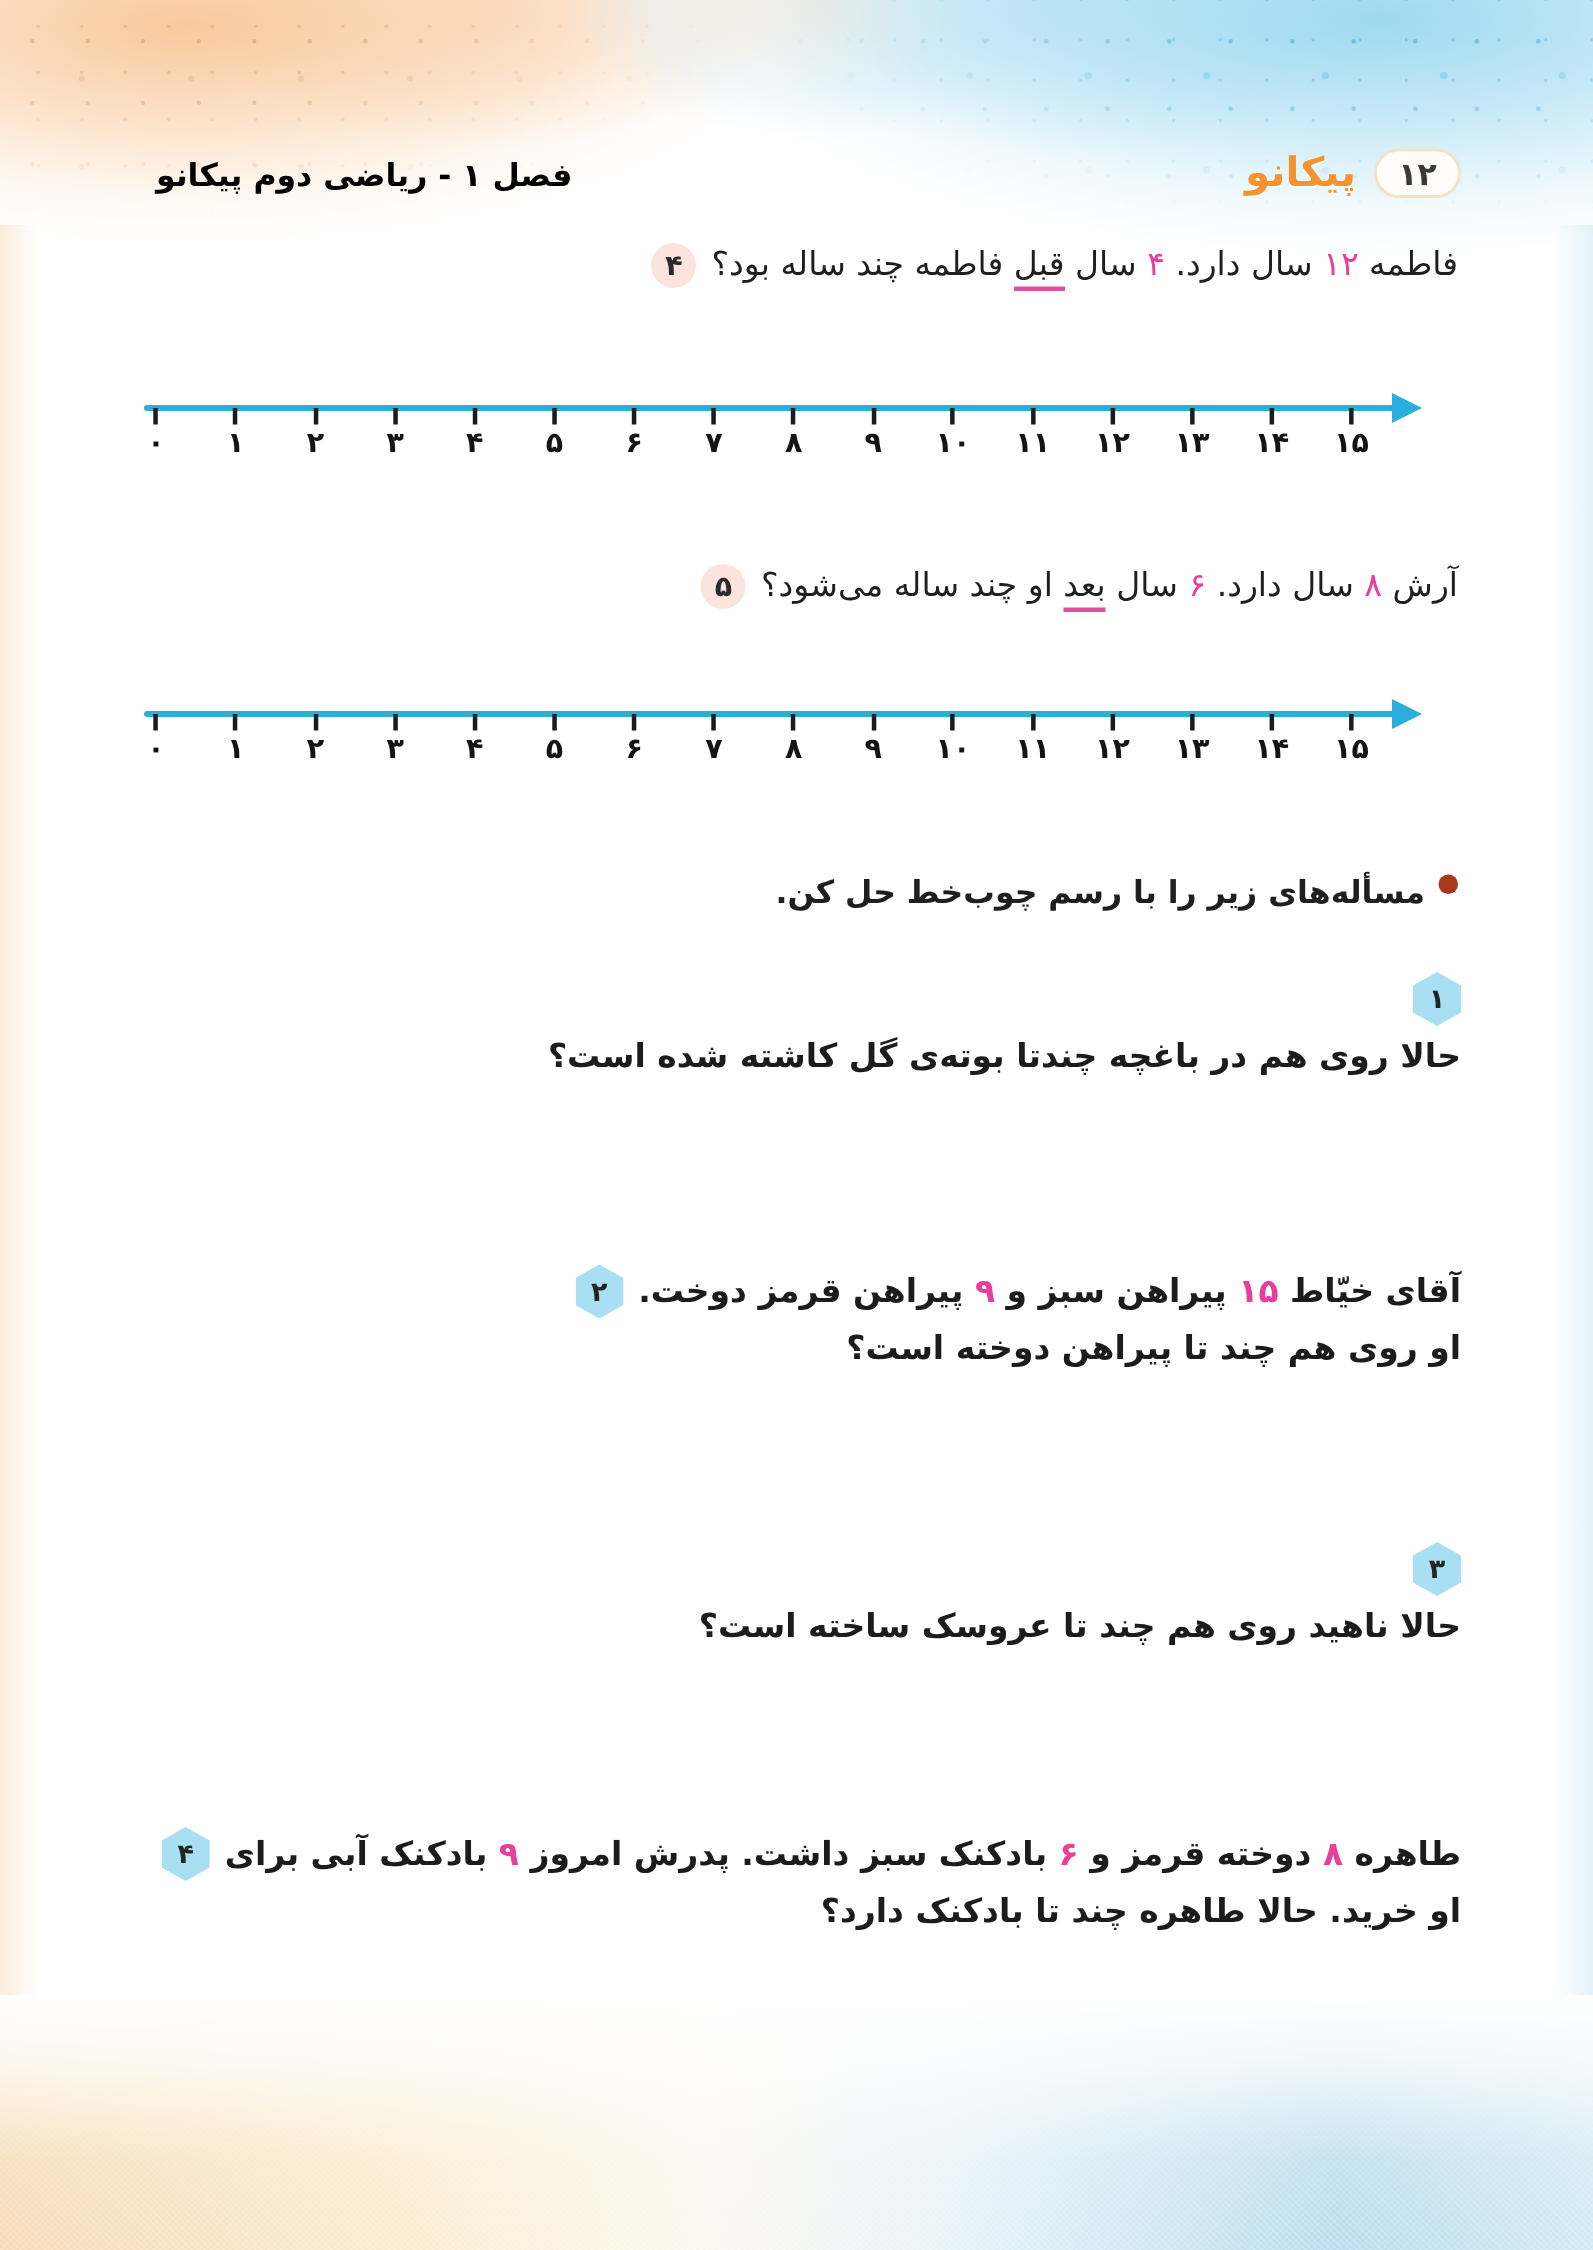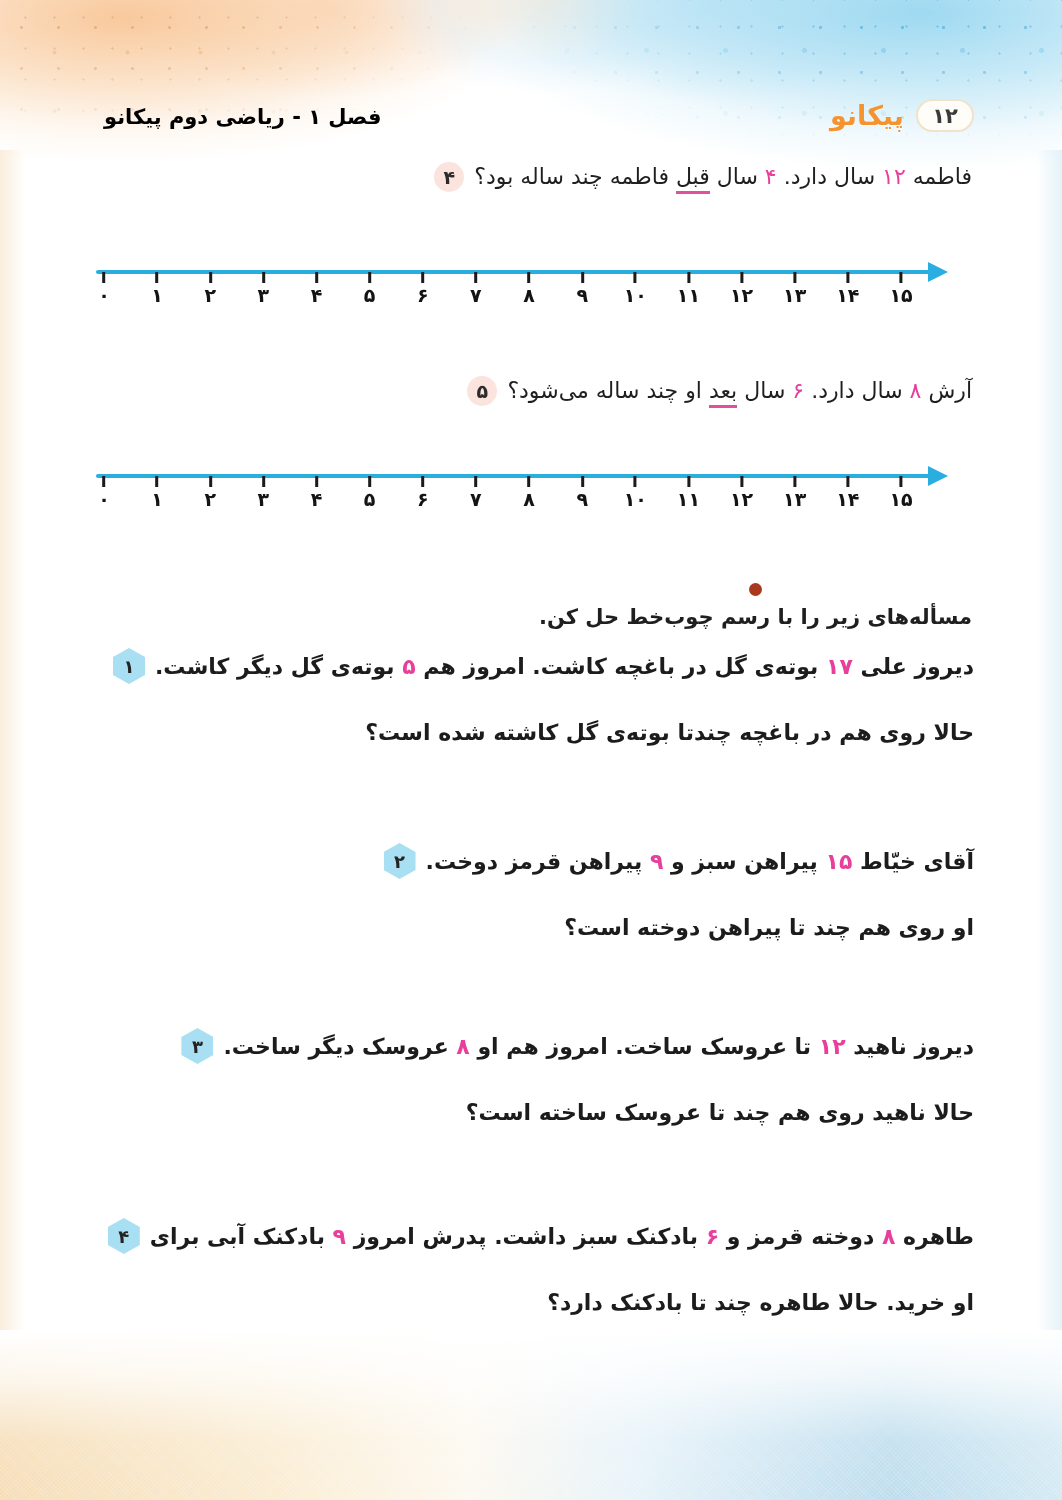--- a/index.html
+++ b/index.html
@@ -222,22 +222,22 @@
     color: #141414;
     line-height: 1;
     white-space: nowrap;
   }
 
   
   .instruction {
     position: absolute;
     right: 90px;
     display: flex;
-    flex-direction: column;
-    align-items: center;
+    flex-direction: row;
+    align-items: flex-start;
     gap: 9px;
   }
   .bullet-dot {
     width: 13px; height: 13px;
     border-radius: 50%;
     background: #a8391c;
     flex: none;
   }
   .instruction .txt {
     font-size: 21px;
@@ -270,21 +270,21 @@
     flex: none;
   }
   .p-text {
     font-size: 22px;
     font-weight: bold;
     color: #1c1c1c;
     white-space: nowrap;
     line-height: 1.5;
   }
   .p-line2 {
-    margin-top: 32px;
+    margin-top: 4px;
     text-align: right;
     padding-right: 0;
   }
 </style>
 </head>
 <body>
 
 <div class="page">
   <div class="wash wash-top-left"></div>
   <div class="wash wash-top-mid"></div>
@@ -457,37 +457,35 @@
       </div>
   </div>
 
   <div class="instruction" style="top:583px;">
     <div class="bullet-dot"></div>
     <div class="txt">مسأله‌های زیر را با رسم چوب‌خط حل کن.</div>
   </div>
 
   <div class="problem" id="p0" style="top:648px;">
     <div class="p-line1">
-      <div class="p-text"><span>دیروز علی </span><span class="num-pink">۱۷</span><span> بوته‌ی گل در باغچه کاشت. امروز هم </span><span class="num-pink">۵</span><span> بوته‌ی گل دیگر کاشت.</span></div>
       <div class="hex-badge">۱</div>
     </div>
     <div class="p-text p-line2"><span>حالا روی هم در باغچه چندتا بوته‌ی گل کاشته شده است؟</span></div>
   </div>
 
   <div class="problem" id="p1" style="top:843px;">
     <div class="p-line1">
       <div class="p-text"><span>آقای خیّاط </span><span class="num-pink">۱۵</span><span> پیراهن سبز و </span><span class="num-pink">۹</span><span> پیراهن قرمز دوخت.</span></div>
       <div class="hex-badge">۲</div>
     </div>
     <div class="p-text p-line2"><span>او روی هم چند تا پیراهن دوخته است؟</span></div>
   </div>
 
   <div class="problem" id="p2" style="top:1028px;">
     <div class="p-line1">
-      <div class="p-text"><span>دیروز ناهید </span><span class="num-pink">۱۲</span><span> تا عروسک ساخت. امروز هم او </span><span class="num-pink">۸</span><span> عروسک دیگر ساخت.</span></div>
       <div class="hex-badge">۳</div>
     </div>
     <div class="p-text p-line2"><span>حالا ناهید روی هم چند تا عروسک ساخته است؟</span></div>
   </div>
 
   <div class="problem" id="p3" style="top:1218px;">
     <div class="p-line1">
       <div class="p-text"><span>طاهره </span><span class="num-pink">۸</span><span> دوخته قرمز و </span><span class="num-pink">۶</span><span> بادکنک سبز داشت. پدرش امروز </span><span class="num-pink">۹</span><span> بادکنک آبی برای</span></div>
       <div class="hex-badge">۴</div>
     </div>

